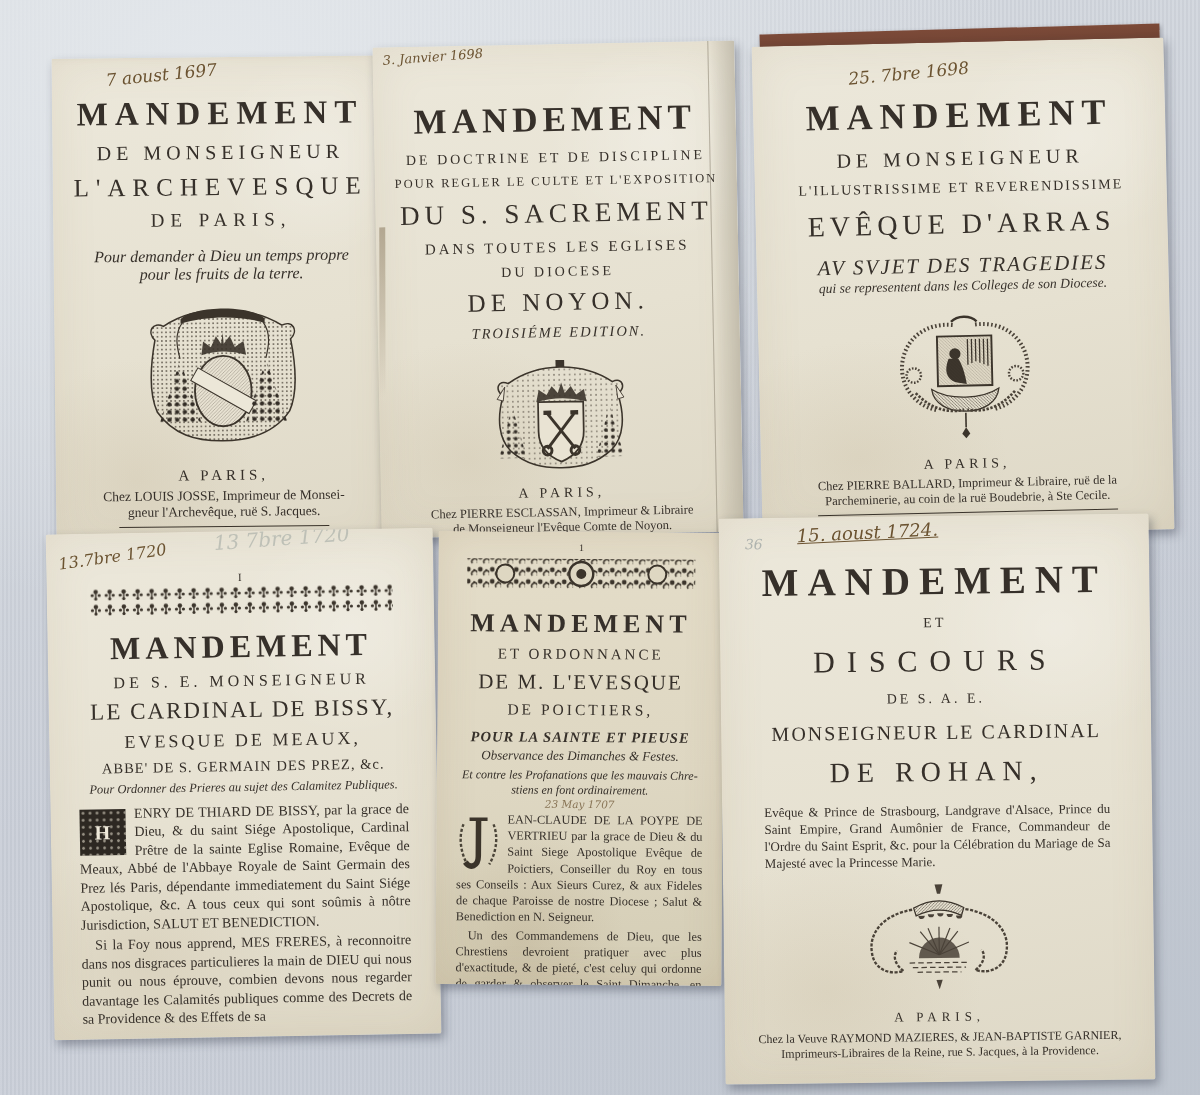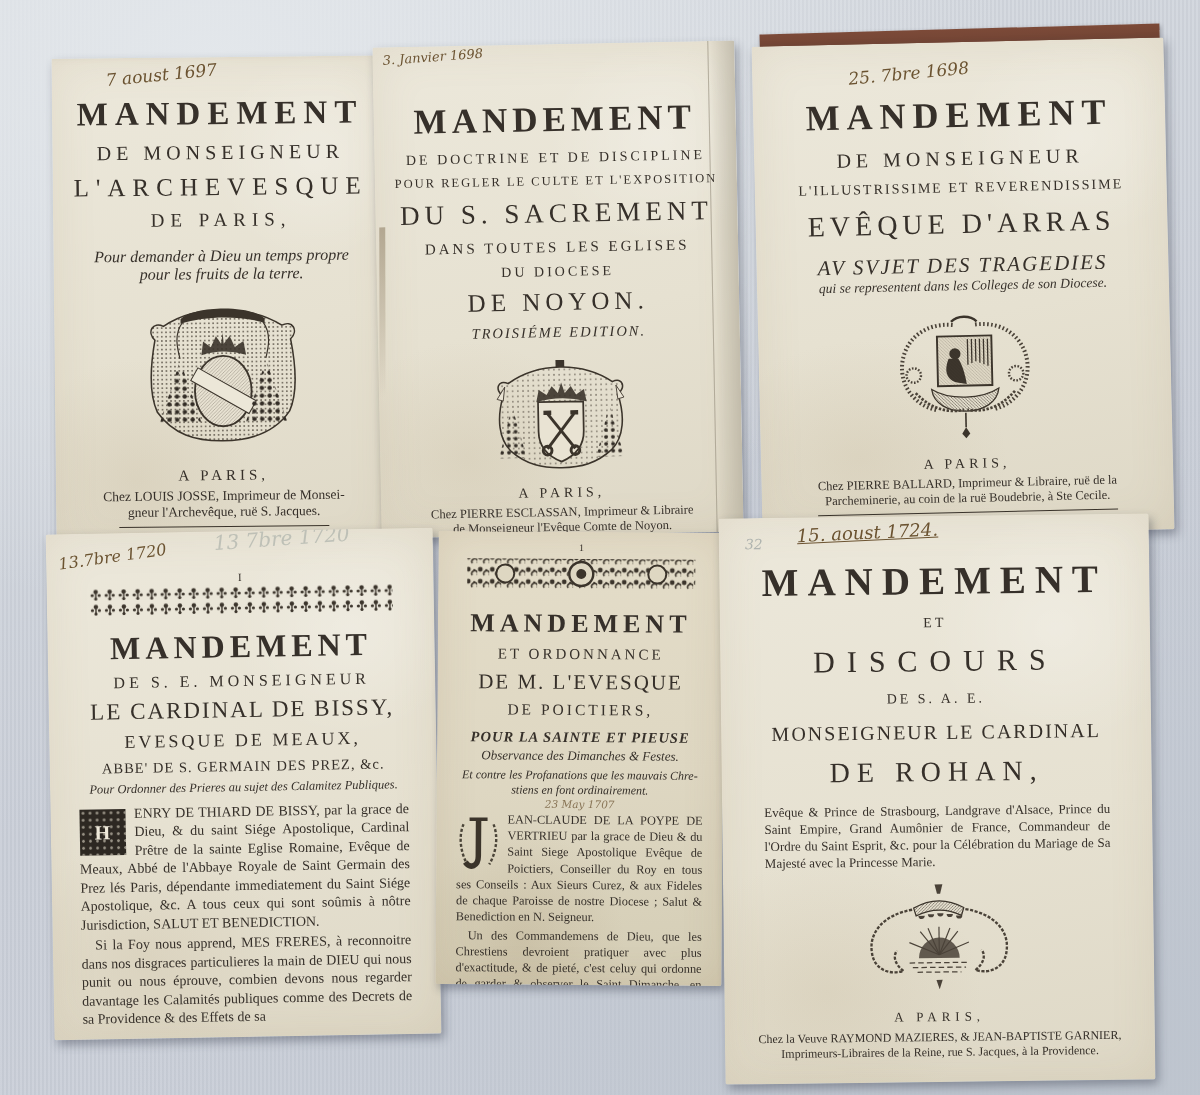--- a/index.html
+++ b/index.html
@@ -279,21 +279,21 @@
         </svg>
       </span><span>EAN-CLAUDE DE LA POYPE DE VERTRIEU par la grace de Dieu &amp; du Saint Siege Apostolique Evêque de Poictiers, Conseiller du Roy en tous ses Conseils : Aux Sieurs Curez, &amp; aux Fideles de chaque Paroisse de nostre Diocese ; Salut &amp; Benediction en N. Seigneur.</span>
     </div>
     <div class="body-txt" style="width:246px;font-size:12.3px;margin-top:2px;text-indent:12px;">
       <span>Un des Commandemens de Dieu, que les Chrestiens devroient pratiquer avec plus d'exactitude, &amp; de pieté, c'est celuy qui ordonne de garder &amp; observer le Saint Dimanche, en s'abstenant de toute œuvre servile, &amp; s'occupant à la louange</span>
     </div>
 
   </div>
 
   <div class="doc paper" style="left:722px;top:516px;width:430px;height:566px;transform:rotate(-0.7deg);z-index:4;">
-    <span class="hw pencil" style="top:18px;left:26px;font-size:14px;opacity:.9;">32</span>
+    <span class="hw pencil" style="top:18px;left:26px;font-size:14px;opacity:.9;">36</span>
     <span class="hw" style="top:5px;left:78px;font-size:18px;transform:rotate(-2deg);text-decoration:underline;">15. aoust 1724.</span>
     <span class="c" style="margin-top:42px;font-size:39px;font-weight:bold;letter-spacing:9px;">MANDEMENT</span>
     <span class="c" style="margin-top:12px;font-size:14px;letter-spacing:3px;">ET</span>
     <span class="c" style="margin-top:13px;font-size:30px;letter-spacing:12px;">DISCOURS</span>
     <span class="c" style="margin-top:13px;font-size:14px;letter-spacing:3px;">DE S. A. E.</span>
     <span class="c" style="margin-top:14px;font-size:20px;letter-spacing:2px;">MONSEIGNEUR LE CARDINAL</span>
     <span class="c" style="margin-top:12px;font-size:28px;letter-spacing:7px;">DE ROHAN,</span>
 
     <div class="body-txt" style="width:346px;font-size:13px;margin-top:14px;">
       <span>Evêque &amp; Prince de Strasbourg, Landgrave d'Alsace, Prince du Saint Empire, Grand Aumônier de France, Commandeur de l'Ordre du Saint Esprit, &amp;c. pour la Célébration du Mariage de Sa Majesté avec la Princesse Marie.</span>

